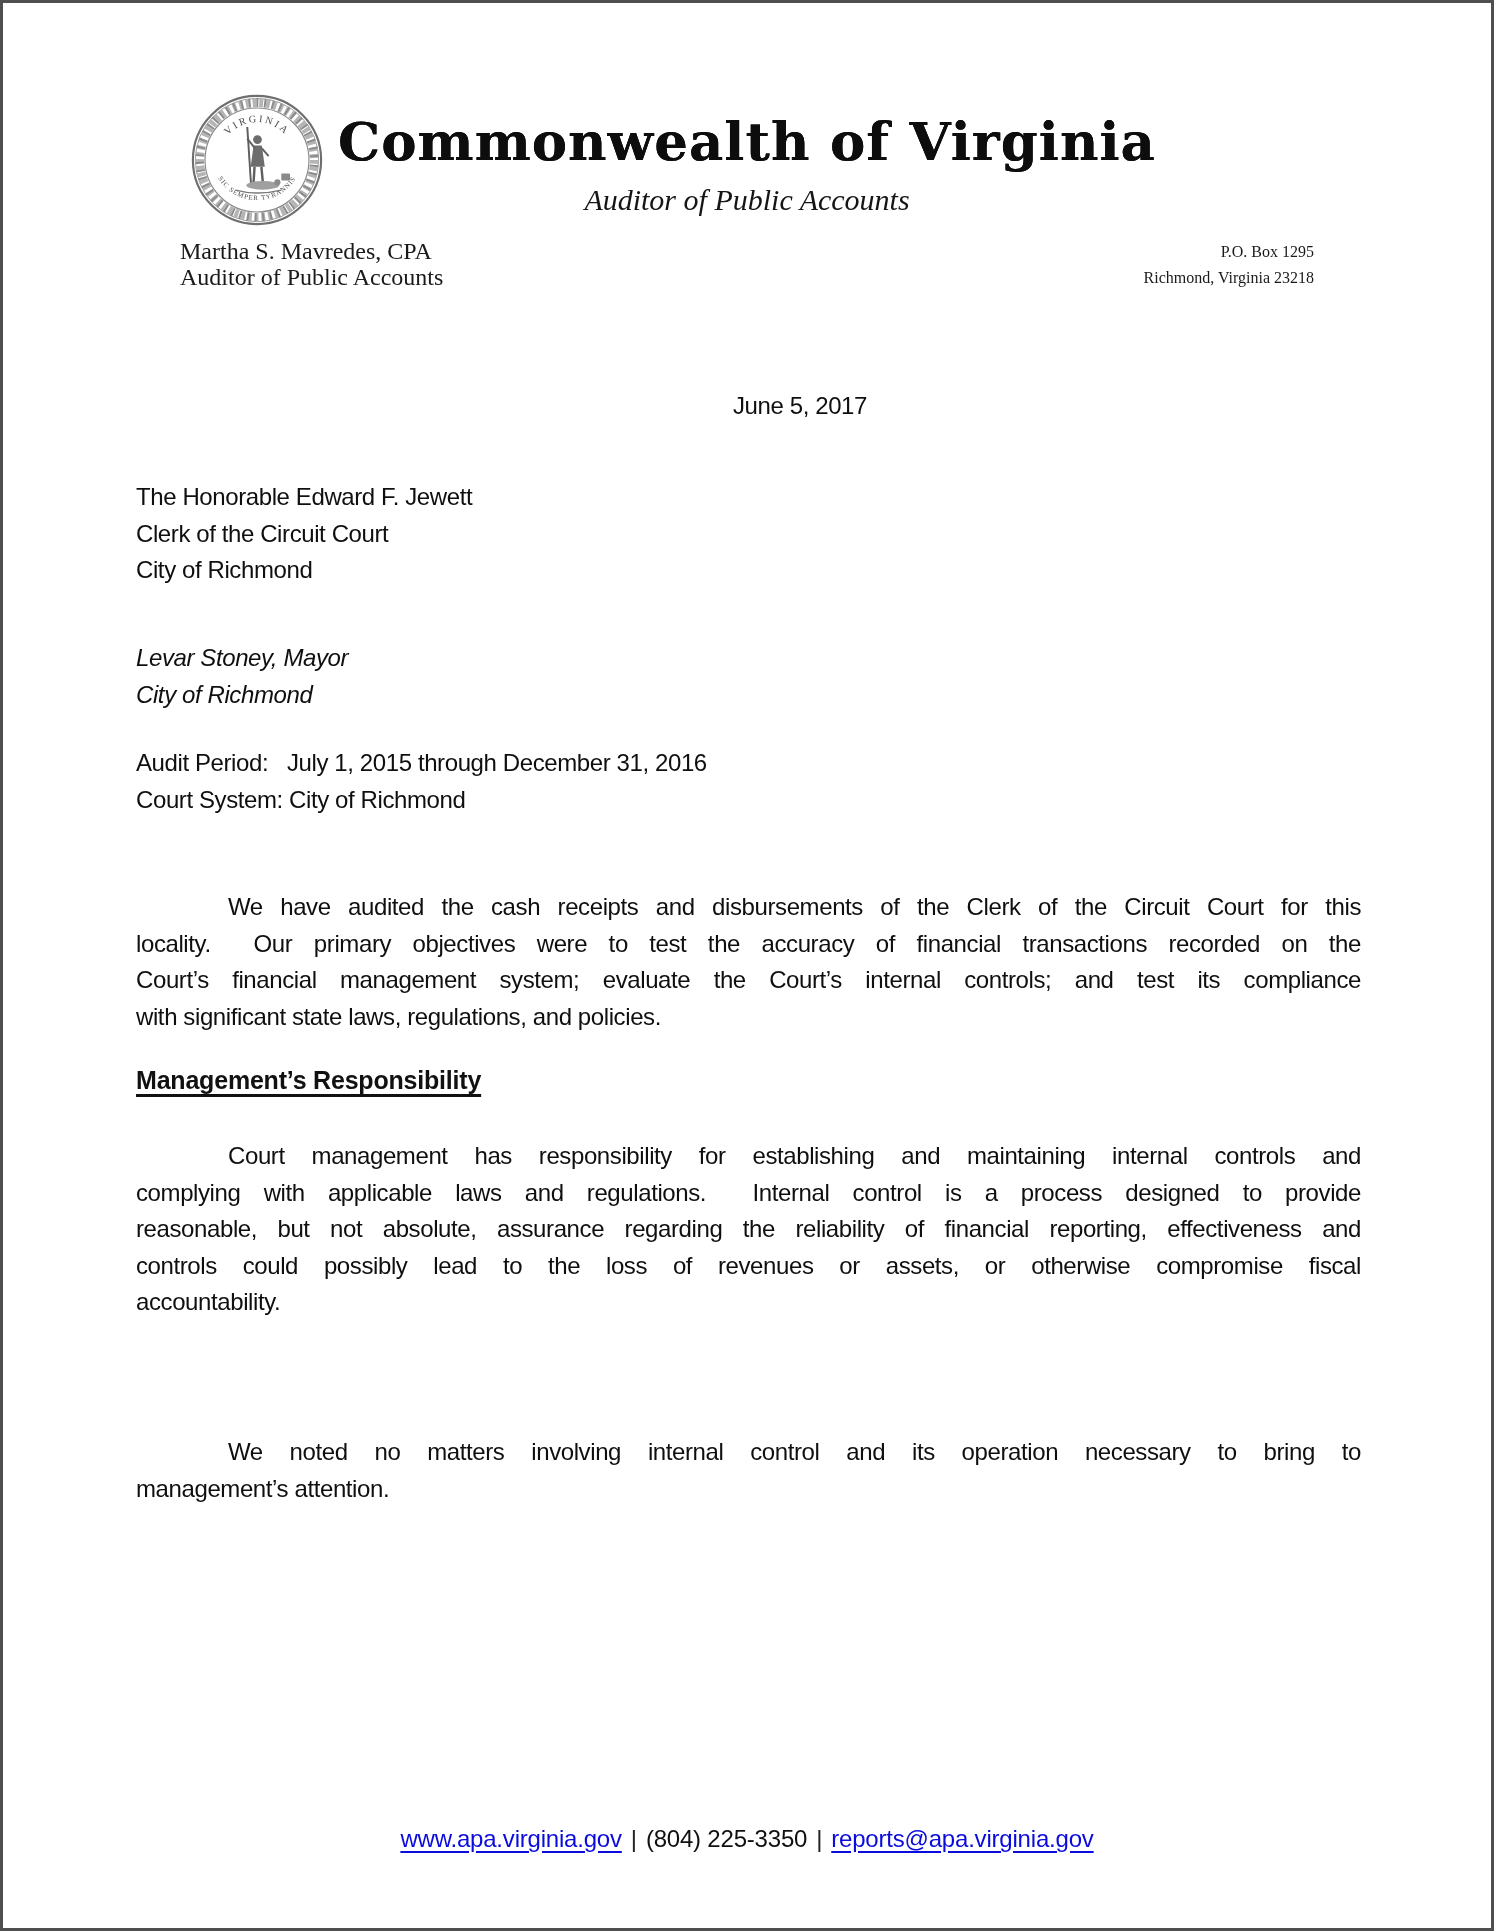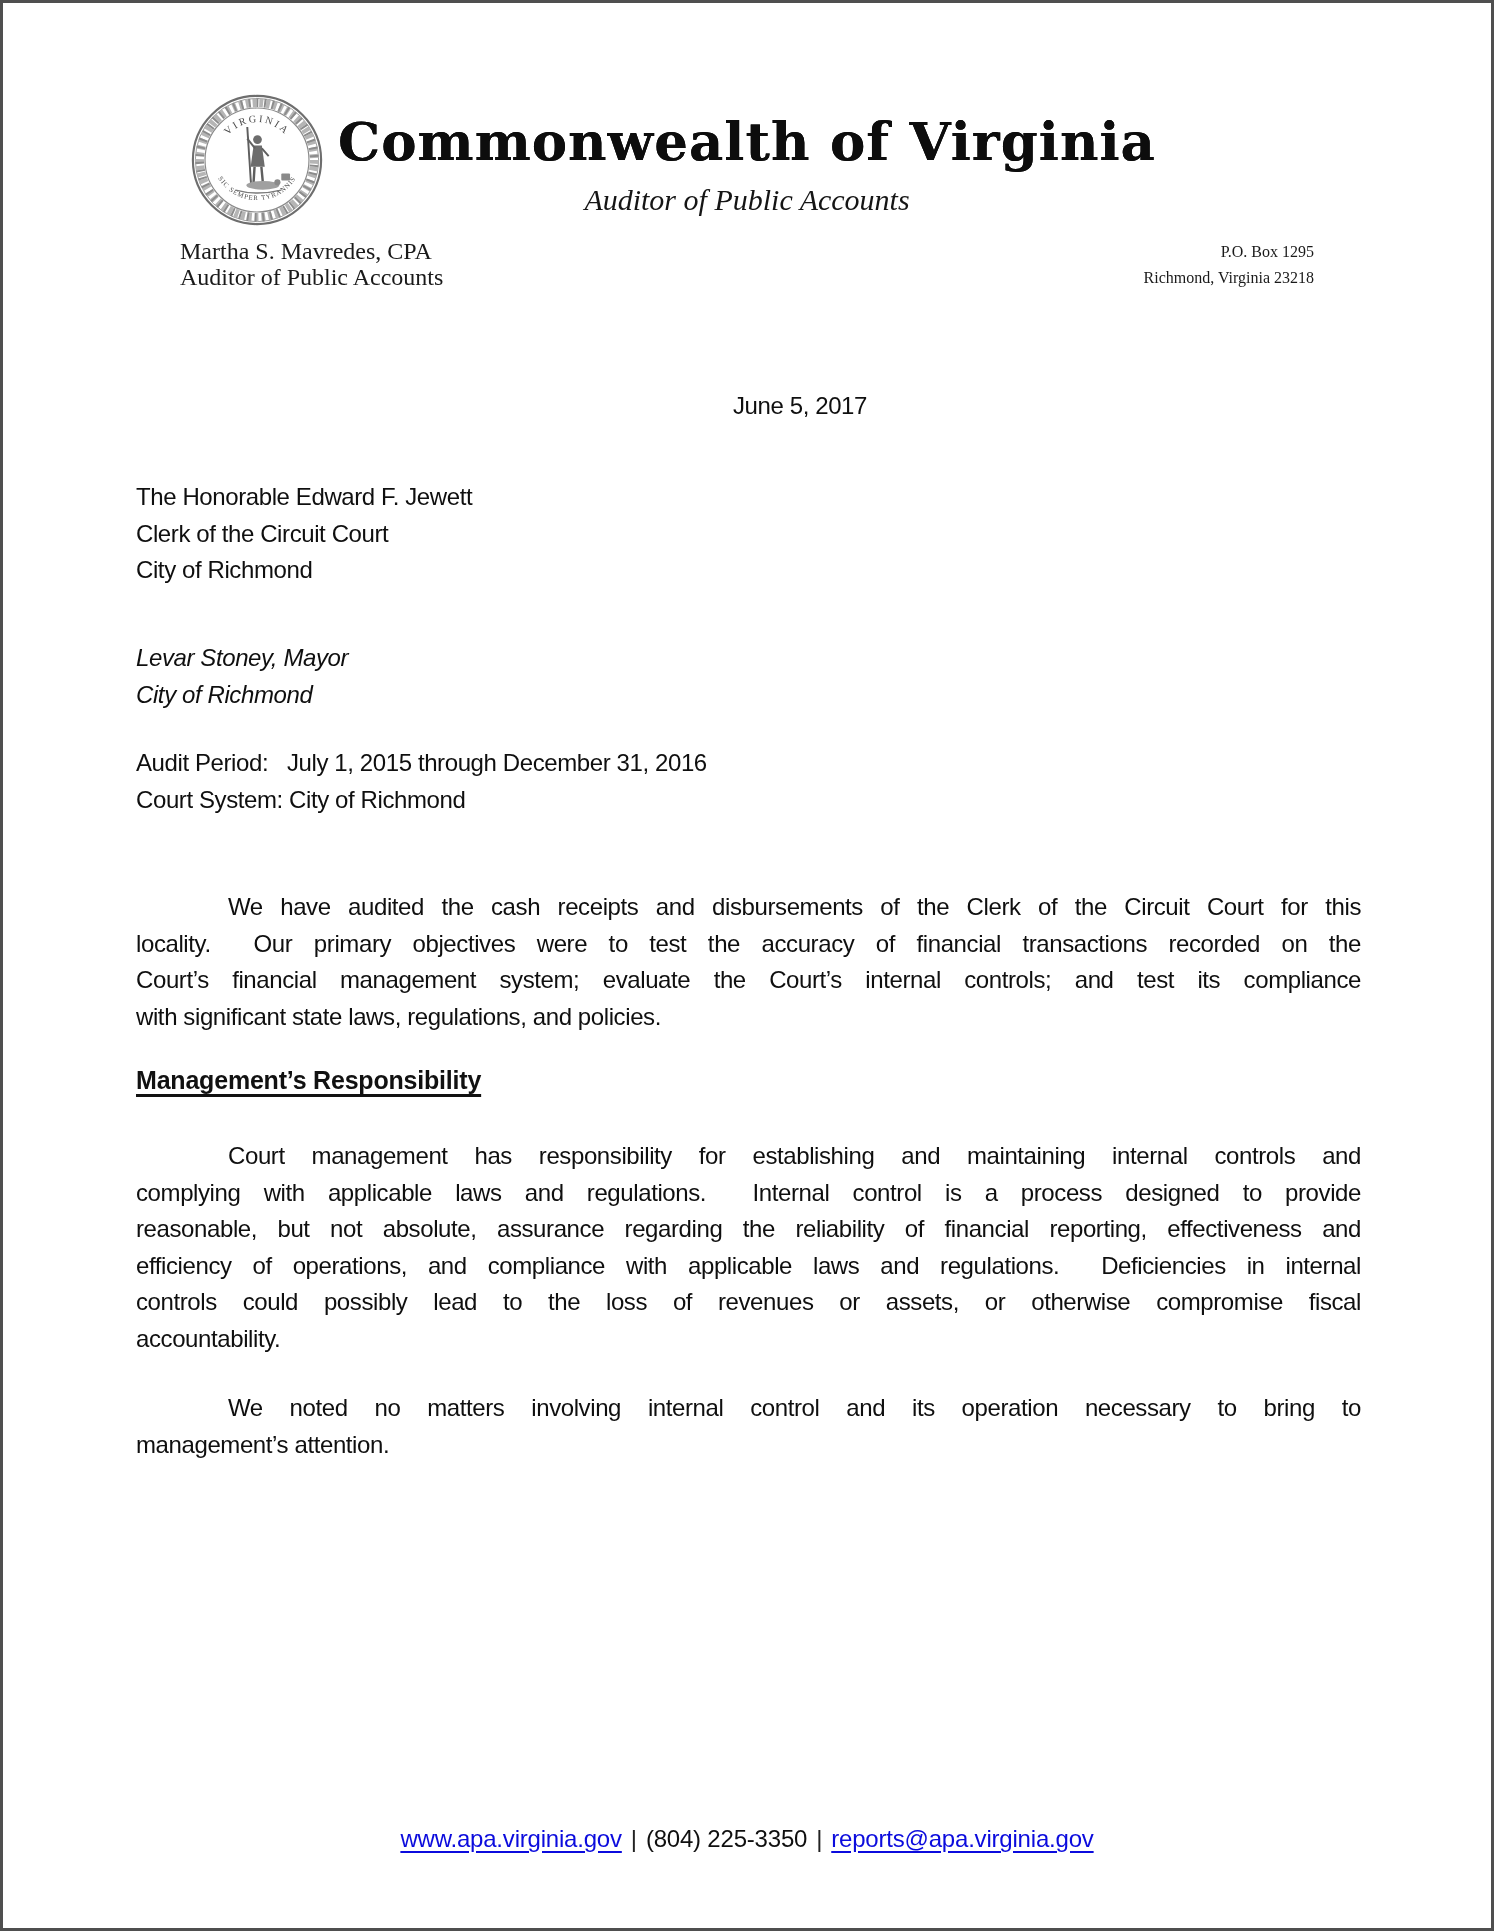--- a/index.html
+++ b/index.html
@@ -49,21 +49,21 @@
   .para{position:absolute;left:133px;width:1225px;}
   .p1{top:886px;}
   .heading{
     position:absolute;left:133px;top:1063px;
     font-size:25px;font-weight:700;letter-spacing:-0.2px;
     text-decoration:underline;
     text-decoration-thickness:2.5px;
     text-underline-offset:5px;
   }
   .p2{top:1135px;}
-  .p3{top:1387px;}
+  .p3{top:1431px;}
   .para .jfull{text-align:justify;text-align-last:justify;}
   .para .find{padding-left:92px;}
   
   .footer{
     position:absolute;left:0;right:0;top:1818px;
     text-align:center;
     font-size:24px;line-height:36.5px;letter-spacing:-0.2px;color:#0f0f0f;
   }
   .footer .sep{margin:0 9px;color:#222;}
   a.flink{color:#0b0bdd;text-decoration:underline;text-underline-offset:4px;cursor:pointer;}
@@ -137,21 +137,20 @@
       <div class="jfull">Court’s financial management system; evaluate the Court’s internal controls; and test its compliance</div>
       <div class="">with significant state laws, regulations, and policies.</div>
     </div>
 
   <div class="heading">Management’s Responsibility</div>
 
   <div class="body-text para p2">
       <div class="jfull find">Court management has responsibility for establishing and maintaining internal controls and</div>
       <div class="jfull">complying with applicable laws and regulations.&nbsp; Internal control is a process designed to provide</div>
       <div class="jfull">reasonable, but not absolute, assurance regarding the reliability of financial reporting, effectiveness and</div>
-      <div class="jfull">efficiency of operations, and compliance with applicable laws and regulations.&nbsp; Deficiencies in internal</div>
       <div class="jfull">controls could possibly lead to the loss of revenues or assets, or otherwise compromise fiscal</div>
       <div class="">accountability.</div>
     </div>
   <div class="body-text para p3">
       <div class="jfull find">We noted no matters involving internal control and its operation necessary to bring to</div>
       <div class="">management’s attention.</div>
     </div>
 
   <div class="footer">
     <a class="flink">www.apa.virginia.gov</a><span class="sep">|</span><span>(804) 225-3350</span><span class="sep">|</span><a class="flink">reports@apa.virginia.gov</a>

